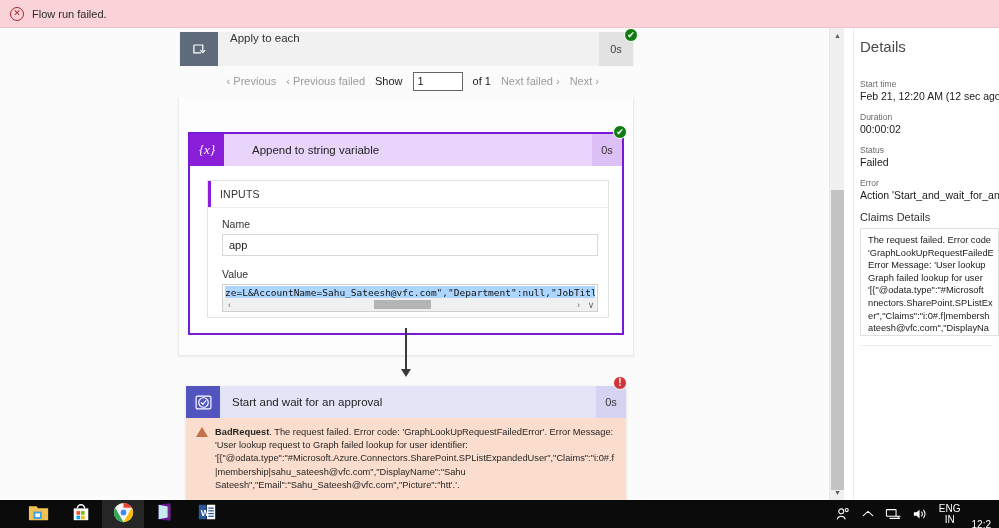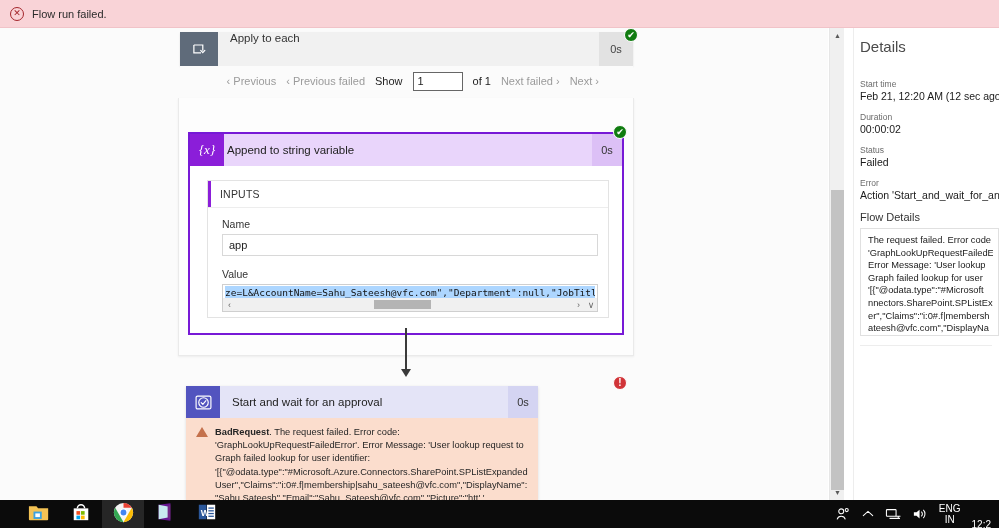--- a/index.html
+++ b/index.html
@@ -100,21 +100,21 @@
     background:#fff;
     border:2px solid #7719d6;
   }
   .ca-head { display:flex; align-items:center; height:32px; background:#e9d5fb; }
   .ca-icon {
     width:34px; height:32px; background:#8b1ed9; flex:0 0 34px;
     display:flex; align-items:center; justify-content:center;
     color:#fff; font-size:13px; font-style:italic;
     font-family:"Liberation Serif", serif;
   }
-  .ca-title { flex:1; padding-left:3px; font-size:11.5px; color:#222; }
+  .ca-title { flex:1; padding-left:28px; font-size:11.5px; color:#222; }
   .ca-dur {
     width:30px; height:32px; background:#dcc0f6; flex:0 0 30px;
     font-size:11px; color:#333;
     display:flex; align-items:center; justify-content:center;
   }
 
   .inputs-box {
     position:absolute; left:17px; top:46px; width:402px; height:138px;
     background:#fff; border:1px solid #e3e3e3;
   }
@@ -171,21 +171,21 @@
     background:#3a3a3a;
   }
   .connector::after {
     content:""; position:absolute; left:-4px; bottom:-7px;
     border-left:5px solid transparent; border-right:5px solid transparent;
     border-top:8px solid #3a3a3a;
   }
 
   
   .card-appr {
-    position:absolute; left:186px; top:358px; width:352px; height:114px;
+    position:absolute; left:186px; top:358px; width:440px; height:114px;
     background:#fff; box-shadow:0 1px 3px rgba(0,0,0,.13);
   }
   .cap-head { display:flex; align-items:center; height:32px; background:#e4e4f7; }
   .cap-icon {
     width:34px; height:32px; background:#5254bf; flex:0 0 34px;
     display:flex; align-items:center; justify-content:center;
   }
   .cap-title { flex:1; padding-left:12px; font-size:11.5px; color:#222; }
   .cap-dur {
     width:30px; height:32px; background:#d4d4f2; flex:0 0 30px;
@@ -389,21 +389,21 @@
 
     <div class="d-lbl">Duration</div>
     <div class="d-val">00:00:02</div>
 
     <div class="d-lbl">Status</div>
     <div class="d-val">Failed</div>
 
     <div class="d-lbl">Error</div>
     <div class="d-val">Action 'Start_and_wait_for_an_a</div>
 
-    <div class="d-sec">Flow Details</div>
+    <div class="d-sec">Claims Details</div>
     <div class="d-errbox">
       <div class="d-errtxt">The request failed. Error code
 'GraphLookUpRequestFailedE
 Error Message: 'User lookup 
 Graph failed lookup for user 
 '[{"@odata.type":"#Microsoft
 nnectors.SharePoint.SPListEx
 er","Claims":"i:0#.f|membersh
 ateesh@vfc.com","DisplayNa</div>
     </div>

